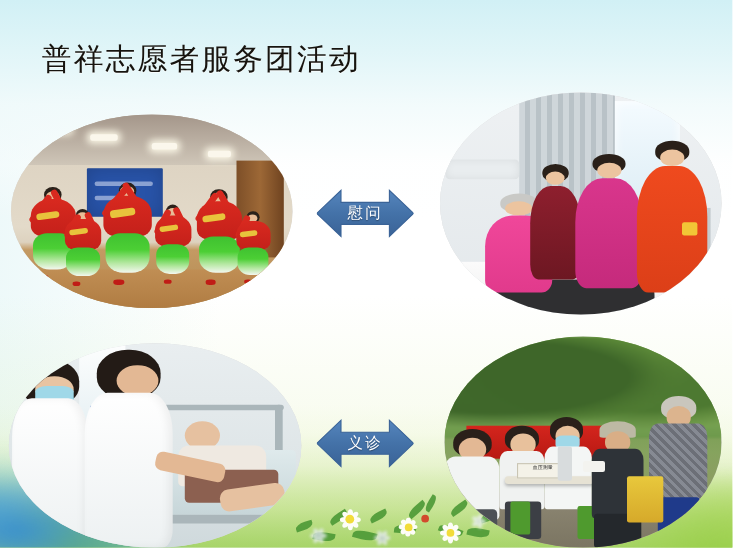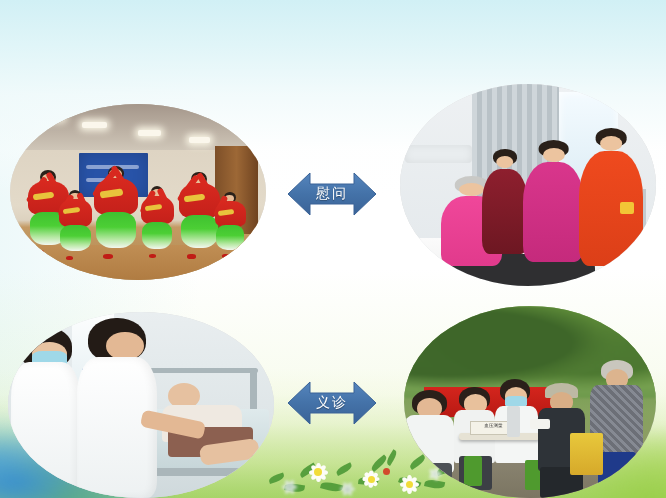--- a/index.html
+++ b/index.html
@@ -271,20 +271,21 @@
       <div class="pet" style="width:6px;height:4px;margin:-2px -3px;transform:rotate(216deg) translateX(3.6px);background:#eef2f5;"></div>
       <div class="pet" style="width:6px;height:4px;margin:-2px -3px;transform:rotate(288deg) translateX(3.6px);background:#eef2f5;"></div>
       <div class="core" style="left:4.5px;top:4.5px;width:4px;height:4px;background:#d5dee3;"></div>
     </div>
 
     <div class="flw" style="left:120px; bottom:26px; width:9px; height:9px;">
       <div class="core" style="left:1px;top:1px;width:7px;height:7px;background:#d24a2c;"></div>
     </div>
   </div>
 
+  <div id="title">普祥志愿者服务团活动</div>
 
   <div class="photo" id="photo-dance">
     <div class="inner">
       <div class="ph1-wall"></div>
       <div class="ph1-ceil"></div>
       <div class="ph1-light" style="left:28%; top:10%;  width:10%; height:3.4%;"></div>
       <div class="ph1-light" style="left:50%; top:15%;  width:9%;  height:3.2%;"></div>
       <div class="ph1-light" style="left:70%; top:19%;  width:8%;  height:3%;"></div>
       <div class="ph1-light" style="left:12%; top:6%;   width:9%;  height:3%;"></div>
 

